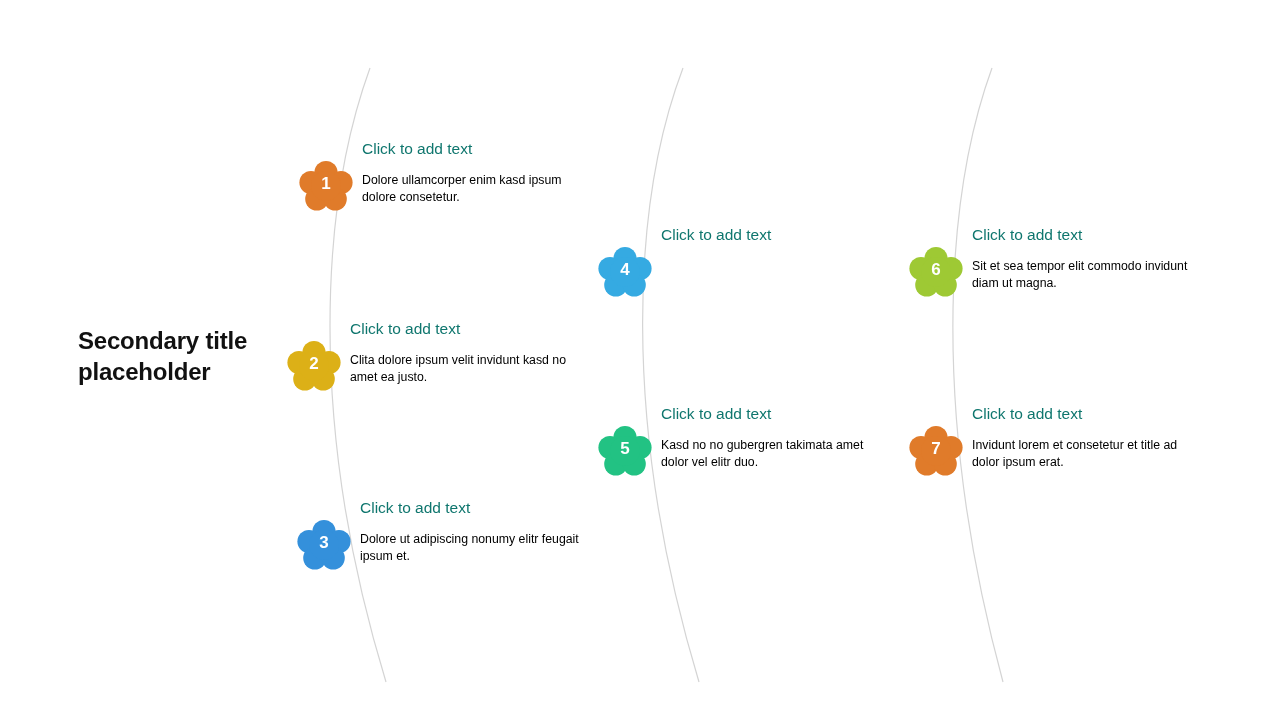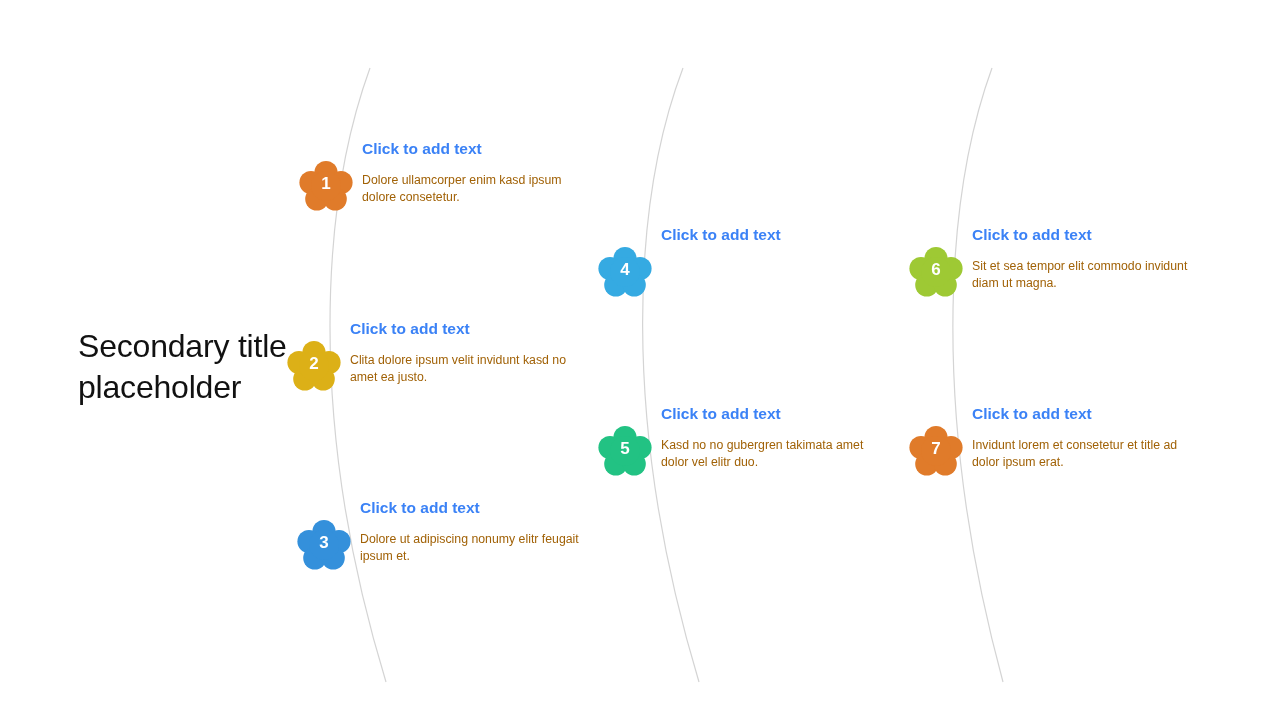--- a/index.html
+++ b/index.html
@@ -27,22 +27,22 @@
     pointer-events: none;
     z-index: 1;
   }
 
   
   #title {
     position: absolute;
     left: 78px;
     top: 326px;
     width: 240px;
-    font-size: 32px;
-    font-weight: normal;
+    font-size: 24px;
+    font-weight: bold;
     line-height: 1.28;
     color: #111111;
     letter-spacing: -0.2px;
     z-index: 4;
   }
 
   
   .step {
     position: absolute;
     z-index: 3;
@@ -77,30 +77,30 @@
     color: #ffffff;
     font-family: "Liberation Sans", sans-serif;
   }
 
   .step .body {
     position: absolute;
   }
 
   .step .head {
     font-size: 15.5px;
-    font-weight: bold;
-    color: #3b82f6;
+    font-weight: normal;
+    color: #0f766e;
     line-height: 1.2;
     white-space: nowrap;
   }
 
   .step .desc {
     margin-top: 13px;
     font-size: 12.3px;
-    color: #a16207;
+    color: #000000;
     line-height: 1.45;
   }
 
   
   #step-1 { left: 298px; top: 140px; }
   #step-1 .badge { top: 18px; }
   #step-1 .body  { left: 64px; top: 0px; width: 230px; }
 
   #step-2 { left: 286px; top: 320px; }
   #step-2 .badge { top: 18px; }

